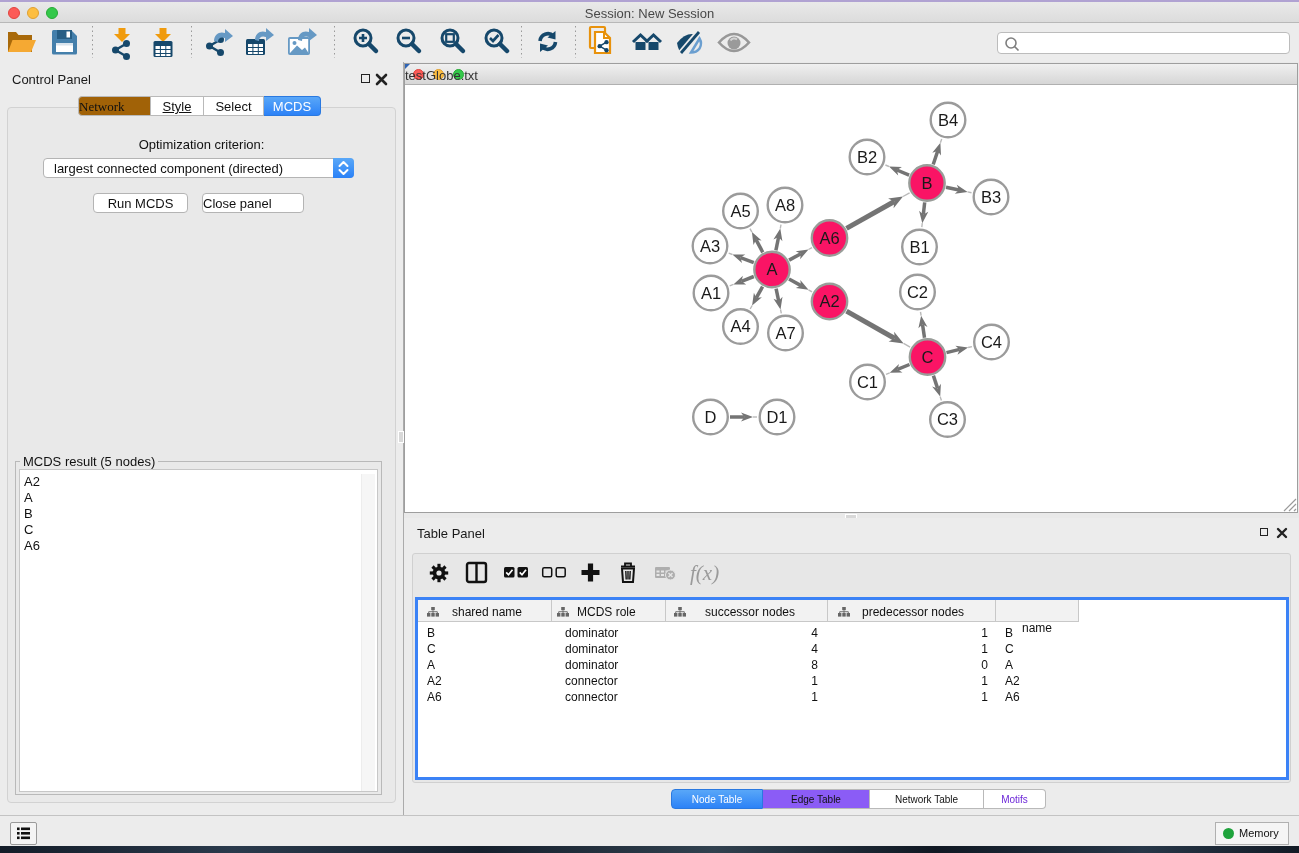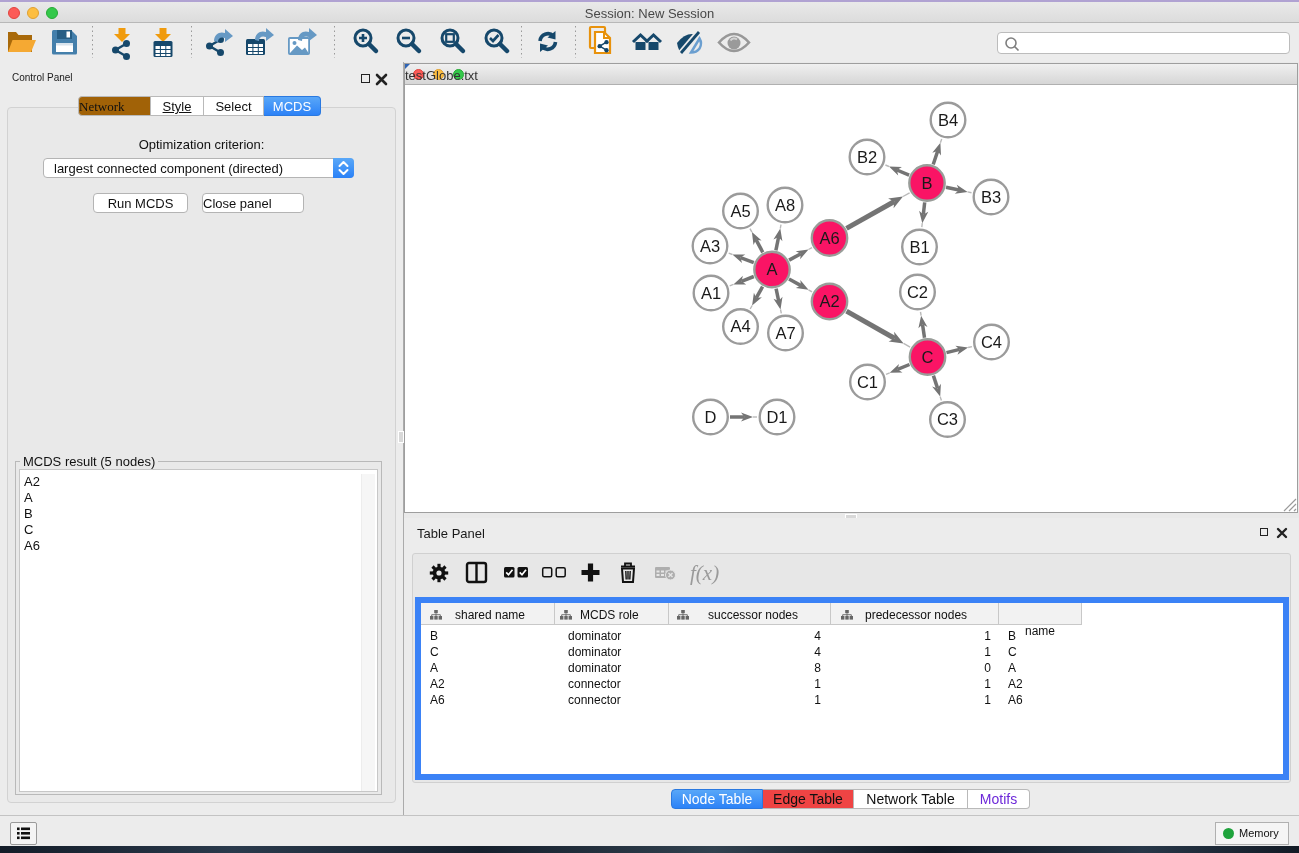--- a/index.html
+++ b/index.html
@@ -161,21 +161,21 @@
 
 <div class="abs" style="left:997px;top:9px;width:293px;height:22px;background:#fff;border:1px solid #bcbcbc;border-radius:4px;">
   <svg width="18" height="18" style="position:absolute;left:5px;top:2px;">
         <circle cx="8" cy="8" r="5" fill="none" stroke="#7e7e7e" stroke-width="1.6"></circle>
         <path d="M11.5 11.5 L15.5 15.5" stroke="#7e7e7e" stroke-width="1.6"></path>
       </svg>
 </div>
 </div>
 
 <div class="abs" id="controlpanel" style="left:0;top:62px;width:403px;height:753px;background:#ececec;">
-  <div class="abs" style="left:12px;top:10px;font-size:10px;color:#1a1a1a;">Control Panel</div>
+  <div class="abs" style="left:12px;top:10px;font-size:13px;color:#1a1a1a;">Control Panel</div>
   <div class="abs" style="left:361px;top:12px;width:9px;height:9px;border:1.6px solid #222;"></div>
   <svg width="13" height="13" style="position:absolute;left:375px;top:11px;">
       <path d="M2 2 L11 11 M11 2 L2 11" stroke="#222" stroke-width="2.6" stroke-linecap="round"></path>
     </svg>
 
   <div class="abs" style="left:7px;top:45px;width:389px;height:696px;background:#e9e9e9;border:1px solid #d2d2d2;border-radius:4px;"></div>
 
   <div class="abs" style="left:78px;top:34px;height:20px;display:flex;font-size:13px;">
     <div style="width:73px;background:#a16207;border:1px solid #b9b9b9;border-radius:4px 0 0 4px;text-align:left;line-height:19px;color:#111;font-family:Liberation Serif, serif;">Network</div>
     <div style="width:53px;background:#fff;border:1px solid #b9b9b9;border-left:none;text-align:center;line-height:19px;color:#111;text-decoration:underline;">Style</div>
@@ -390,21 +390,21 @@
         <rect x="1.5" y="7" width="3" height="2" fill="#e7e7e7"></rect>
         <rect x="6" y="7" width="3" height="2" fill="#e7e7e7"></rect>
         <rect x="10.5" y="7" width="3" height="2" fill="#e7e7e7"></rect>
         <circle cx="15.5" cy="8" r="5" fill="#6b6b6b" stroke="#e7e7e7" stroke-width="1"></circle>
         <path d="M13.5 6 L17.5 10 M17.5 6 L13.5 10" stroke="#e7e7e7" stroke-width="1.4"></path>
       </g>
 
     <text x="272" y="24" font-family="Liberation Serif, serif" font-style="italic" font-size="21" fill="#9a9a9a">f(x)</text>
   </svg>
 
-  <div class="abs" style="left:11px;top:79px;width:874px;height:183px;background:#fff;border:6px solid #3b82f6;">
+  <div class="abs" style="left:11px;top:79px;width:874px;height:183px;background:#fff;border:3px solid #3b82f6;">
 
     <div class="abs" style="left:0;top:0;width:661px;height:22px;background:#f2f2f2;border-bottom:1px solid #c8c8c8;"></div>
     <div class="abs" style="left:0;top:0;height:22px;width:134px;border-right:1px solid #c8c8c8;"></div>
     <div class="abs" style="left:134px;top:0;height:22px;width:114px;border-right:1px solid #c8c8c8;"></div>
     <div class="abs" style="left:248px;top:0;height:22px;width:162px;border-right:1px solid #c8c8c8;"></div>
     <div class="abs" style="left:410px;top:0;height:22px;width:168px;border-right:1px solid #c8c8c8;"></div>
     <div class="abs" style="left:578px;top:0;height:22px;width:83px;border-right:1px solid #c8c8c8;"></div>
     <div class="abs hdrtxt" style="left:34px;top:5px;">shared name</div>
     <div class="abs hdrtxt" style="left:159px;top:5px;">MCDS role</div>
     <div class="abs hdrtxt" style="left:287px;top:5px;">successor nodes</div>
@@ -447,23 +447,23 @@
         </g>
       </svg>
 
     <div class="abs celltxt" style="left:9px;top:25px;">B<br>C<br>A<br>A2<br>A6</div>
     <div class="abs celltxt" style="left:147px;top:25px;">dominator<br>dominator<br>dominator<br>connector<br>connector</div>
     <div class="abs celltxt" style="left:300px;top:25px;width:100px;text-align:right;">4<br>4<br>8<br>1<br>1</div>
     <div class="abs celltxt" style="left:470px;top:25px;width:100px;text-align:right;">1<br>1<br>0<br>1<br>1</div>
     <div class="abs celltxt" style="left:587px;top:25px;">B<br>C<br>A<br>A2<br>A6</div>
   </div>
 
-  <div class="abs" style="left:267px;top:271px;height:20px;display:flex;font-size:14px;">
+  <div class="abs" style="left:267px;top:271px;height:20px;display:flex;font-size:10px;">
     <div style="width:92px;background:linear-gradient(#59a7f8,#2c82f7);border:1px solid #2a79e0;border-radius:4px 0 0 4px;text-align:center;line-height:19px;color:#fff;">Node Table</div>
-    <div style="width:91px;background:#ef4444;border:1px solid #b9b9b9;border-left:none;text-align:center;line-height:19px;color:#111;">Edge Table</div>
+    <div style="width:107px;background:#8b5cf6;border:1px solid #b9b9b9;border-left:none;text-align:center;line-height:19px;color:#111;">Edge Table</div>
     <div style="width:114px;background:#fff;border:1px solid #b9b9b9;border-left:none;text-align:center;line-height:19px;color:#111;">Network Table</div>
     <div style="width:62px;background:#fff;border:1px solid #b9b9b9;border-left:none;border-radius:0 4px 4px 0;text-align:center;line-height:19px;color:#6d28d9;">Motifs</div>
   </div>
 </div>
 
 <div class="abs" style="left:0;top:815px;width:1299px;height:31px;background:#ececec;border-top:1px solid #c3c3c3;"></div>
 <div class="abs" style="left:10px;top:822px;width:27px;height:23px;background:#f4f4f4;border:1px solid #9a9a9a;border-radius:2px;">
   <svg width="25" height="21" viewBox="0 0 25 21">
       <g fill="#111">
   <rect x="6" y="4.5" width="2.6" height="2.6"></rect>

